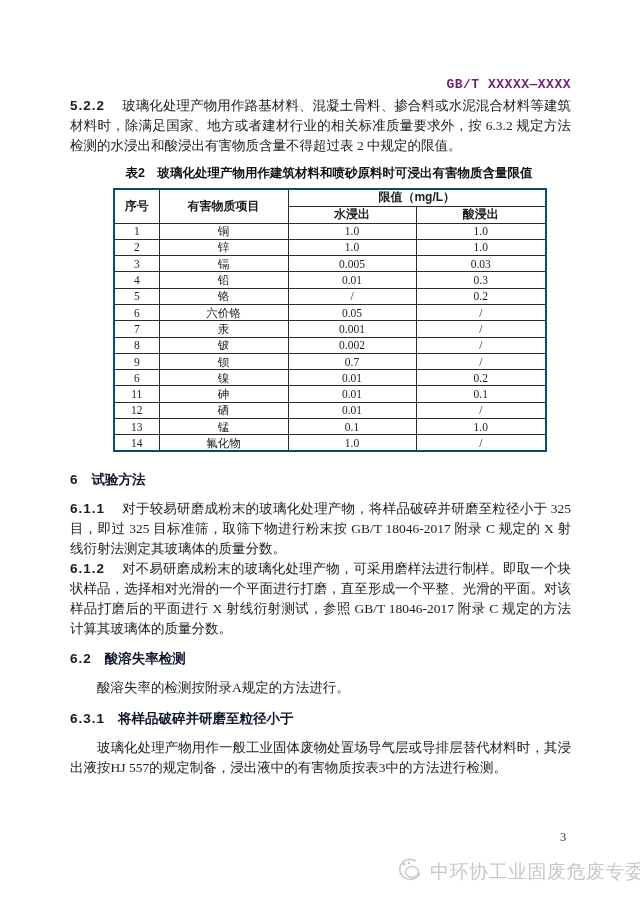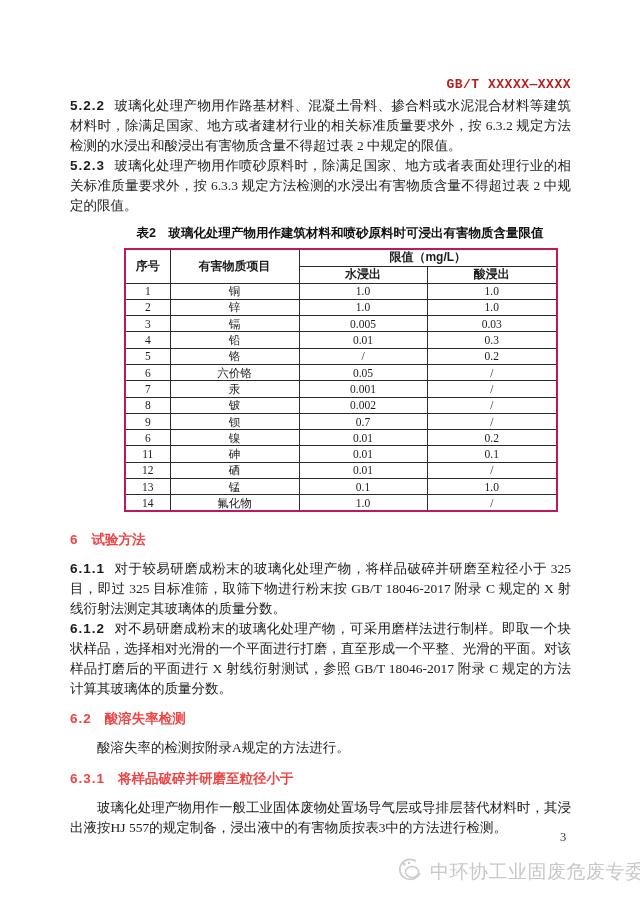--- a/index.html
+++ b/index.html
@@ -14,59 +14,59 @@
     font-family: "Liberation Serif", "DejaVu Serif", serif;
   }
   .std-code {
     position: absolute;
     top: 77px;
     right: 69px;
     font-family: "Liberation Mono", "DejaVu Sans Mono", monospace;
     font-weight: bold;
     font-size: 13px;
     letter-spacing: 0.5px;
-    color: #b91c1c;
+    color: #701a75;
   }
   .content {
     position: absolute;
     left: 70px;
     top: 0;
     width: 501px;
   }
   .para {
     font-size: 13.5px;
     line-height: 20px;
     text-align: justify;
     margin: 0;
     color: #1c1c1c;
   }
   .clause-num {
     font-family: "Liberation Sans", sans-serif;
     font-weight: bold;
     letter-spacing: 1px;
-    margin-right: 9px;
+    margin-right: 17px;
     white-space: nowrap;
   }
   .p-first { margin-top: 96px; }
   .indent2 { text-indent: 2em; }
 
-  .tablewrap { width: 432px; margin-left: 54px; }
+  .tablewrap { width: 432px; margin-left: 43px; }
   .tcaption {
     text-align: center;
     font-family: "Liberation Sans", sans-serif;
     font-weight: bold;
     font-size: 12.5px;
     margin: 9px 0 6px 0;
     color: #111;
   }
   table.limits {
     border-collapse: collapse;
     width: 432px;
     table-layout: fixed;
-    border: 2px solid #be185d;
+    border: 2px solid #0c4a6e;
   }
   table.limits th, table.limits td {
     border: 1px solid #2b2b2b;
     text-align: center;
     vertical-align: middle;
     padding: 0;
     overflow: hidden;
   }
   table.limits th {
     font-family: "Liberation Sans", sans-serif;
@@ -78,21 +78,21 @@
   table.limits td {
     font-family: "Liberation Serif", serif;
     font-size: 11.5px;
     height: 16.3px;
     line-height: 14px;
   }
   .heading {
     font-family: "Liberation Sans", sans-serif;
     font-weight: bold;
     font-size: 13.5px;
-    color: #ef4444;
+    color: #0f172a;
     margin: 0;
   }
   .hnum { margin-right: 13px; letter-spacing: 1px; }
   .h-s6   { margin-top: 19px; }
   .h-s61  { margin-top: 21px; }
   .p-611  { margin-top: 10px; }
   .p-612  { margin-top: 0; }
   .h-s62  { margin-top: 11px; }
   .p-62   { margin-top: 10px; }
   .h-s63  { margin-top: 15px; }
@@ -128,21 +128,20 @@
 <body>
 
 <div class="page">
 
   <div class="std-code">GB/T XXXXX—XXXX</div>
 
   <div class="content">
 
     <p class="para p-first"><span class="clause-num">5.2.2</span><span>玻璃化处理产物用作路基材料、混凝土骨料、掺合料或水泥混合材料等建筑材料时，除满足国家、地方或者建材行业的相关标准质量要求外，按 6.3.2 规定方法检测的水浸出和酸浸出有害物质含量不得超过表 2 中规定的限值。</span></p>
 
-    <p class="para"><span class="clause-num">5.2.3</span><span>玻璃化处理产物用作喷砂原料时，除满足国家、地方或者表面处理行业的相关标准质量要求外，按 6.3.3 规定方法检测的水浸出有害物质含量不得超过表 2 中规定的限值。</span></p>
 
     <div class="tablewrap">
       <div class="tcaption">表2　玻璃化处理产物用作建筑材料和喷砂原料时可浸出有害物质含量限值</div>
       <table class="limits">
         <colgroup>
           <col style="width:45px">
             <col style="width:129px">
             <col style="width:128px">
             <col style="width:130px">
         </colgroup>

